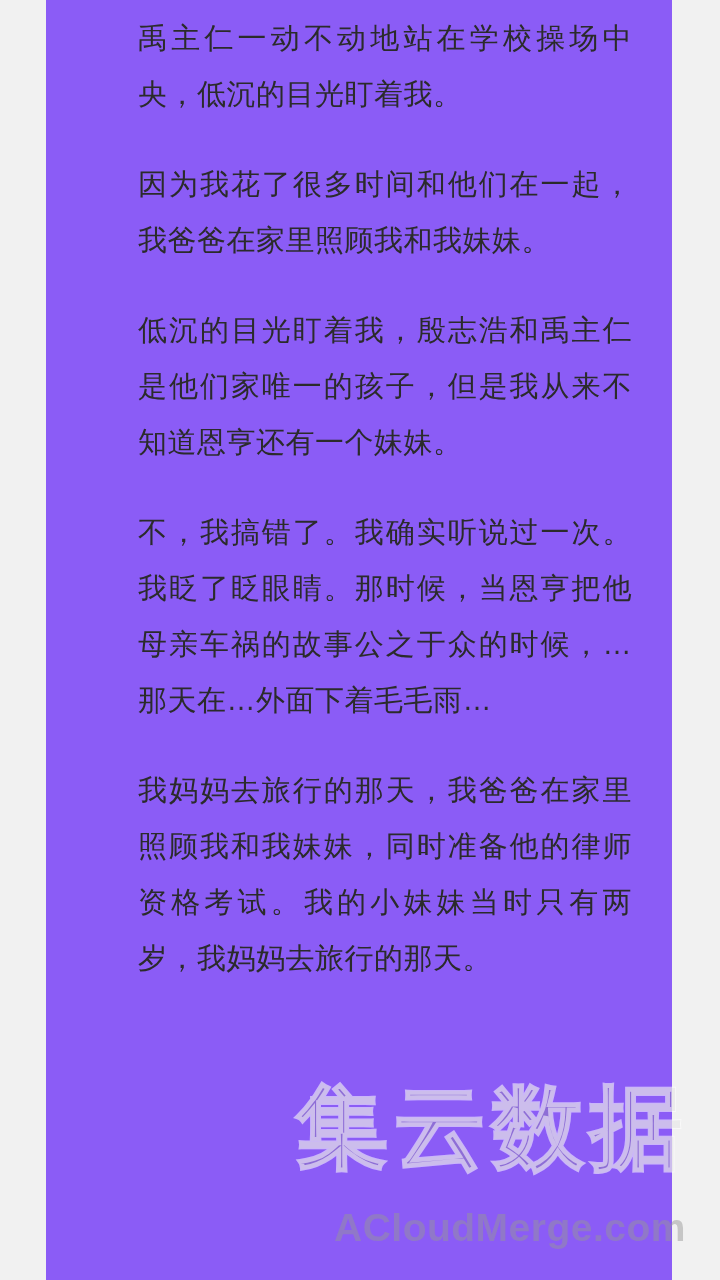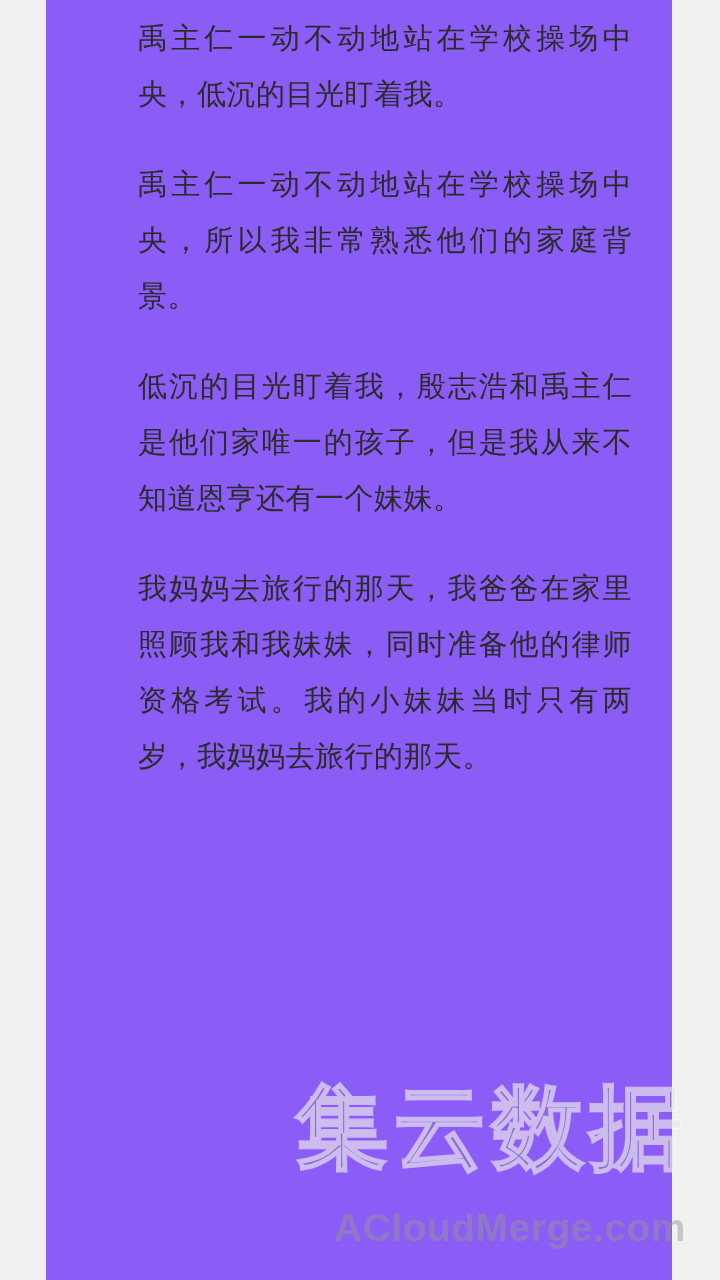--- a/index.html
+++ b/index.html
@@ -92,22 +92,23 @@
 </head>
 <body>
 
 <div class="page">
 
   <div class="margin-left"></div>
   <div class="margin-right"></div>
 
   <div class="content">
     <p class="para">禹主仁一动不动地站在学校操场中央，低沉的目光盯着我。</p>
-    <p class="para">禹主仁一动不动地站在学校操场中央，所以我非常熟悉他们的家庭背景。</p>
+    <p class="para">因为我花了很多时间和他们在一起，我爸爸在家里照顾我和我妹妹。</p>
     <p class="para">低沉的目光盯着我，殷志浩和禹主仁是他们家唯一的孩子，但是我从来不知道恩亨还有一个妹妹。</p>
+    <p class="para">不，我搞错了。我确实听说过一次。我眨了眨眼睛。那时候，当恩亨把他母亲车祸的故事公之于众的时候，…那天在…外面下着毛毛雨…</p>
     <p class="para">我妈妈去旅行的那天，我爸爸在家里照顾我和我妹妹，同时准备他的律师资格考试。我的小妹妹当时只有两岁，我妈妈去旅行的那天。</p>
   </div>
 
   <div class="watermark">
     <div class="wm-cn">集云数据</div>
     <div class="wm-en">ACloudMerge.com</div>
   </div>
 
 </div>
 

